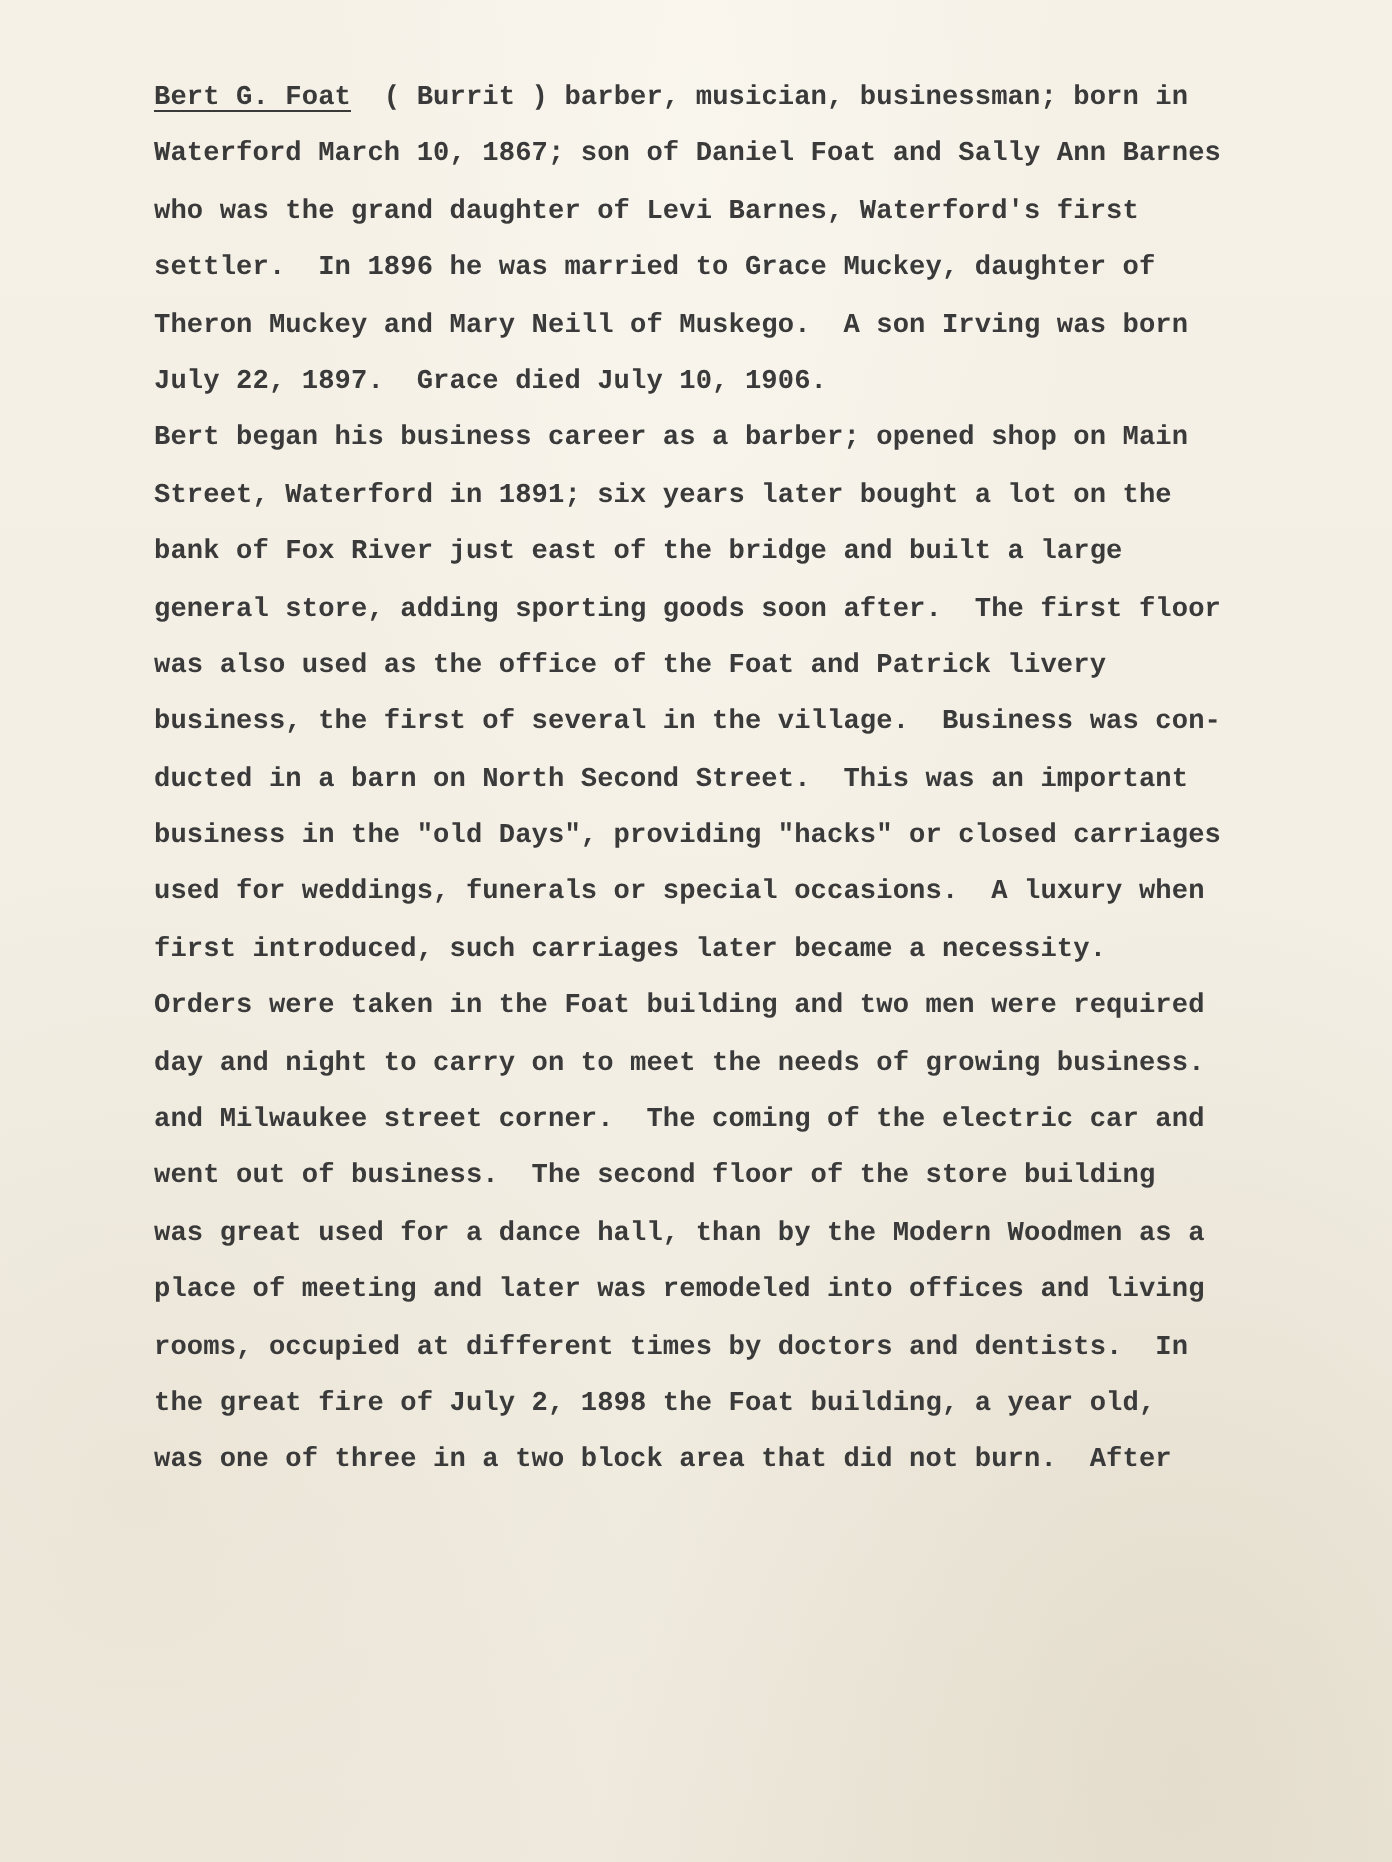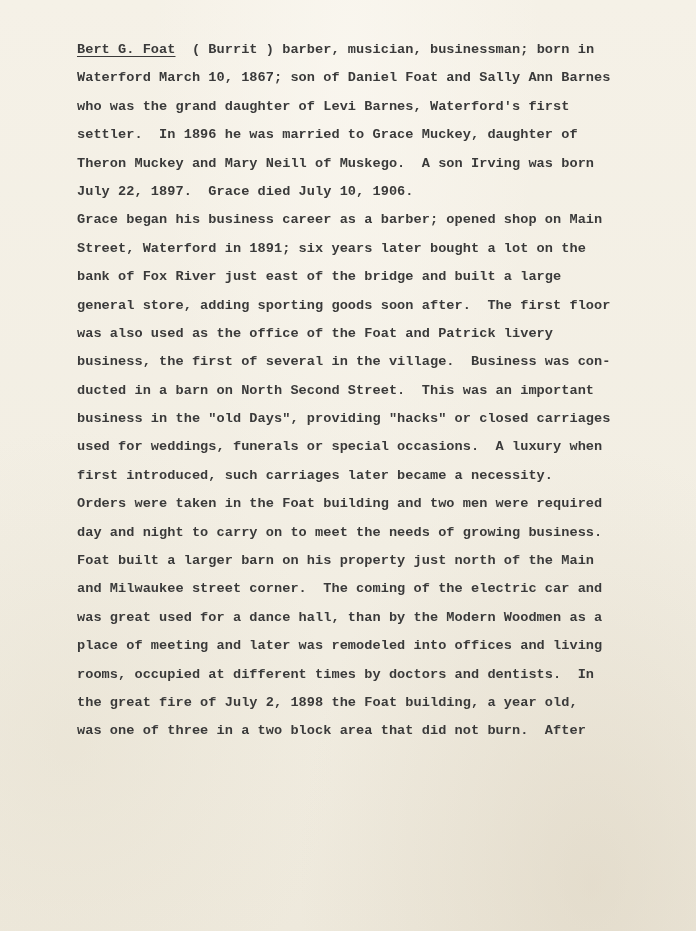--- a/index.html
+++ b/index.html
@@ -48,33 +48,33 @@
 <body>
 
 <div class="paper">
   <div class="text-block">
     <div class="line"><span class="underlined">Bert G. Foat</span><span>  ( Burrit ) barber, musician, businessman; born in</span></div>
     <div class="line">Waterford March 10, 1867; son of Daniel Foat and Sally Ann Barnes</div>
     <div class="line">who was the grand daughter of Levi Barnes, Waterford's first</div>
     <div class="line">settler.  In 1896 he was married to Grace Muckey, daughter of</div>
     <div class="line">Theron Muckey and Mary Neill of Muskego.  A son Irving was born</div>
     <div class="line">July 22, 1897.  Grace died July 10, 1906.</div>
-    <div class="line">Grace began his business career as a barber; opened shop on Main</div>
+    <div class="line">Bert began his business career as a barber; opened shop on Main</div>
     <div class="line">Street, Waterford in 1891; six years later bought a lot on the</div>
     <div class="line">bank of Fox River just east of the bridge and built a large</div>
     <div class="line">general store, adding sporting goods soon after.  The first floor</div>
     <div class="line">was also used as the office of the Foat and Patrick livery</div>
     <div class="line">business, the first of several in the village.  Business was con-</div>
     <div class="line">ducted in a barn on North Second Street.  This was an important</div>
     <div class="line">business in the "old Days", providing "hacks" or closed carriages</div>
     <div class="line">used for weddings, funerals or special occasions.  A luxury when</div>
     <div class="line">first introduced, such carriages later became a necessity.</div>
     <div class="line">Orders were taken in the Foat building and two men were required</div>
     <div class="line">day and night to carry on to meet the needs of growing business.</div>
-    <div class="line">Foat built a larger barn on his property just north of the Main</div>
     <div class="line">and Milwaukee street corner.  The coming of the electric car and</div>
+    <div class="line">went out of business.  The second floor of the store building</div>
     <div class="line">was great used for a dance hall, than by the Modern Woodmen as a</div>
     <div class="line">place of meeting and later was remodeled into offices and living</div>
     <div class="line">rooms, occupied at different times by doctors and dentists.  In</div>
     <div class="line">the great fire of July 2, 1898 the Foat building, a year old,</div>
     <div class="line">was one of three in a two block area that did not burn.  After</div>
   </div>
 </div>
 
 </body></html>

